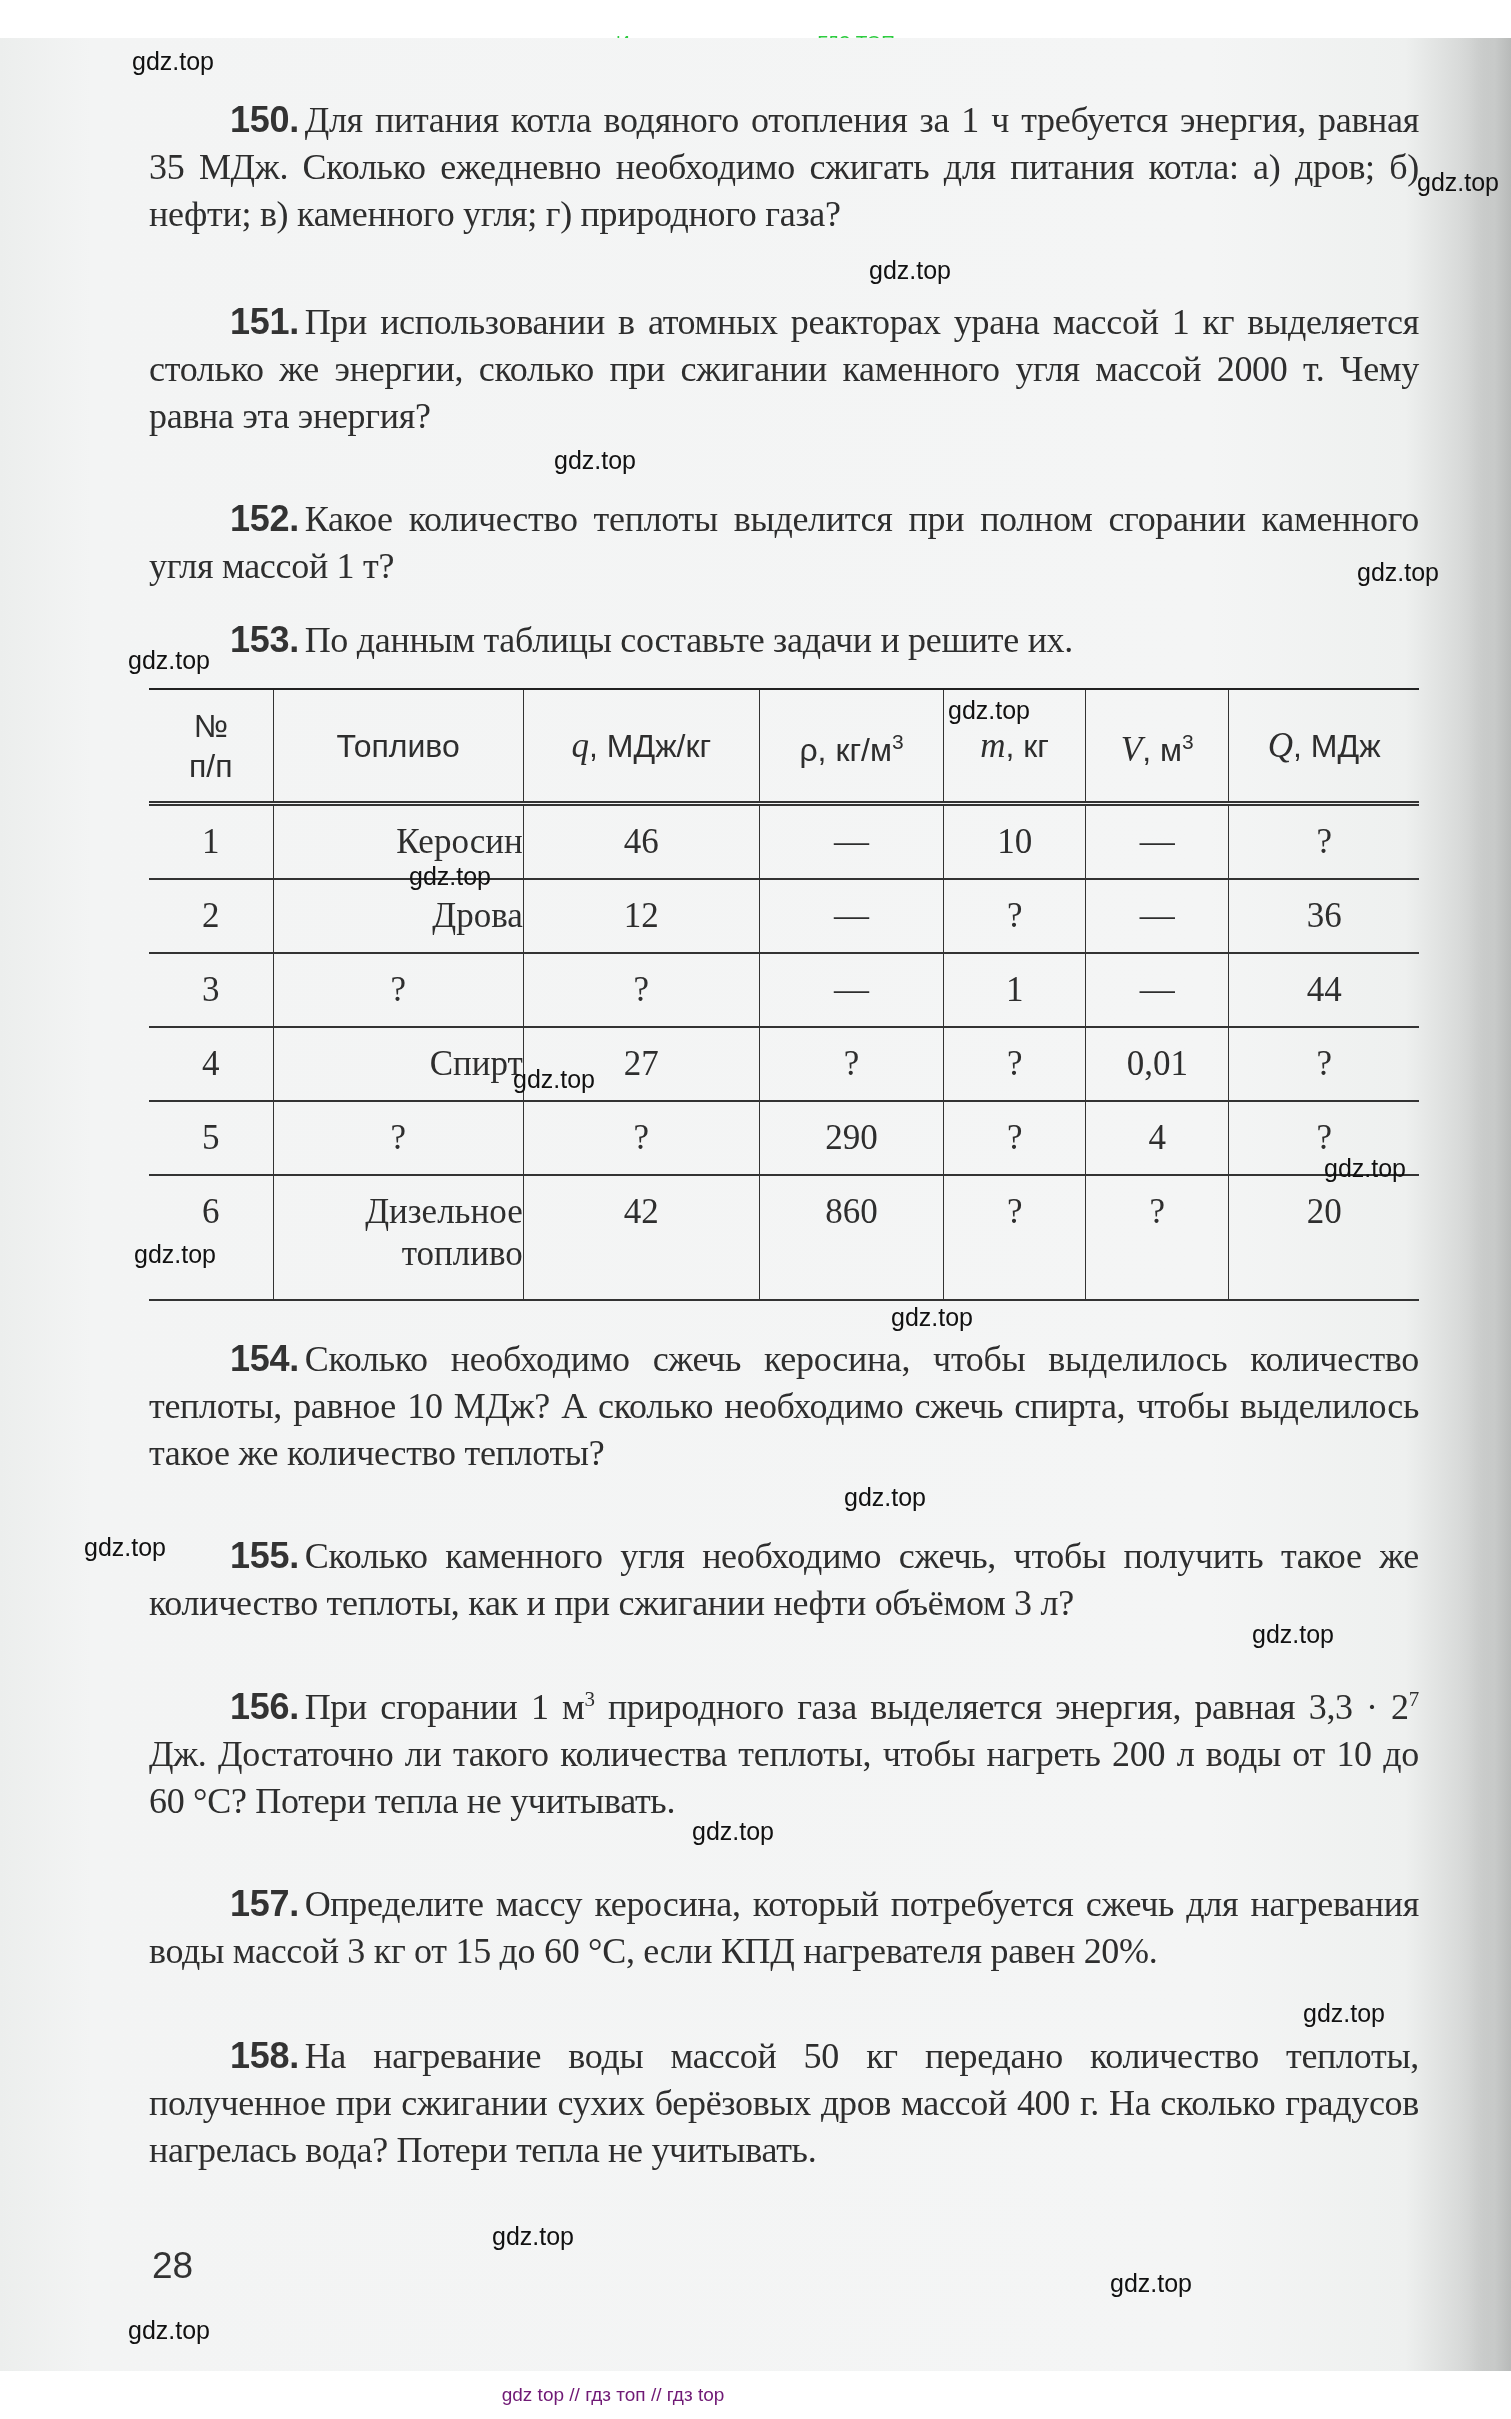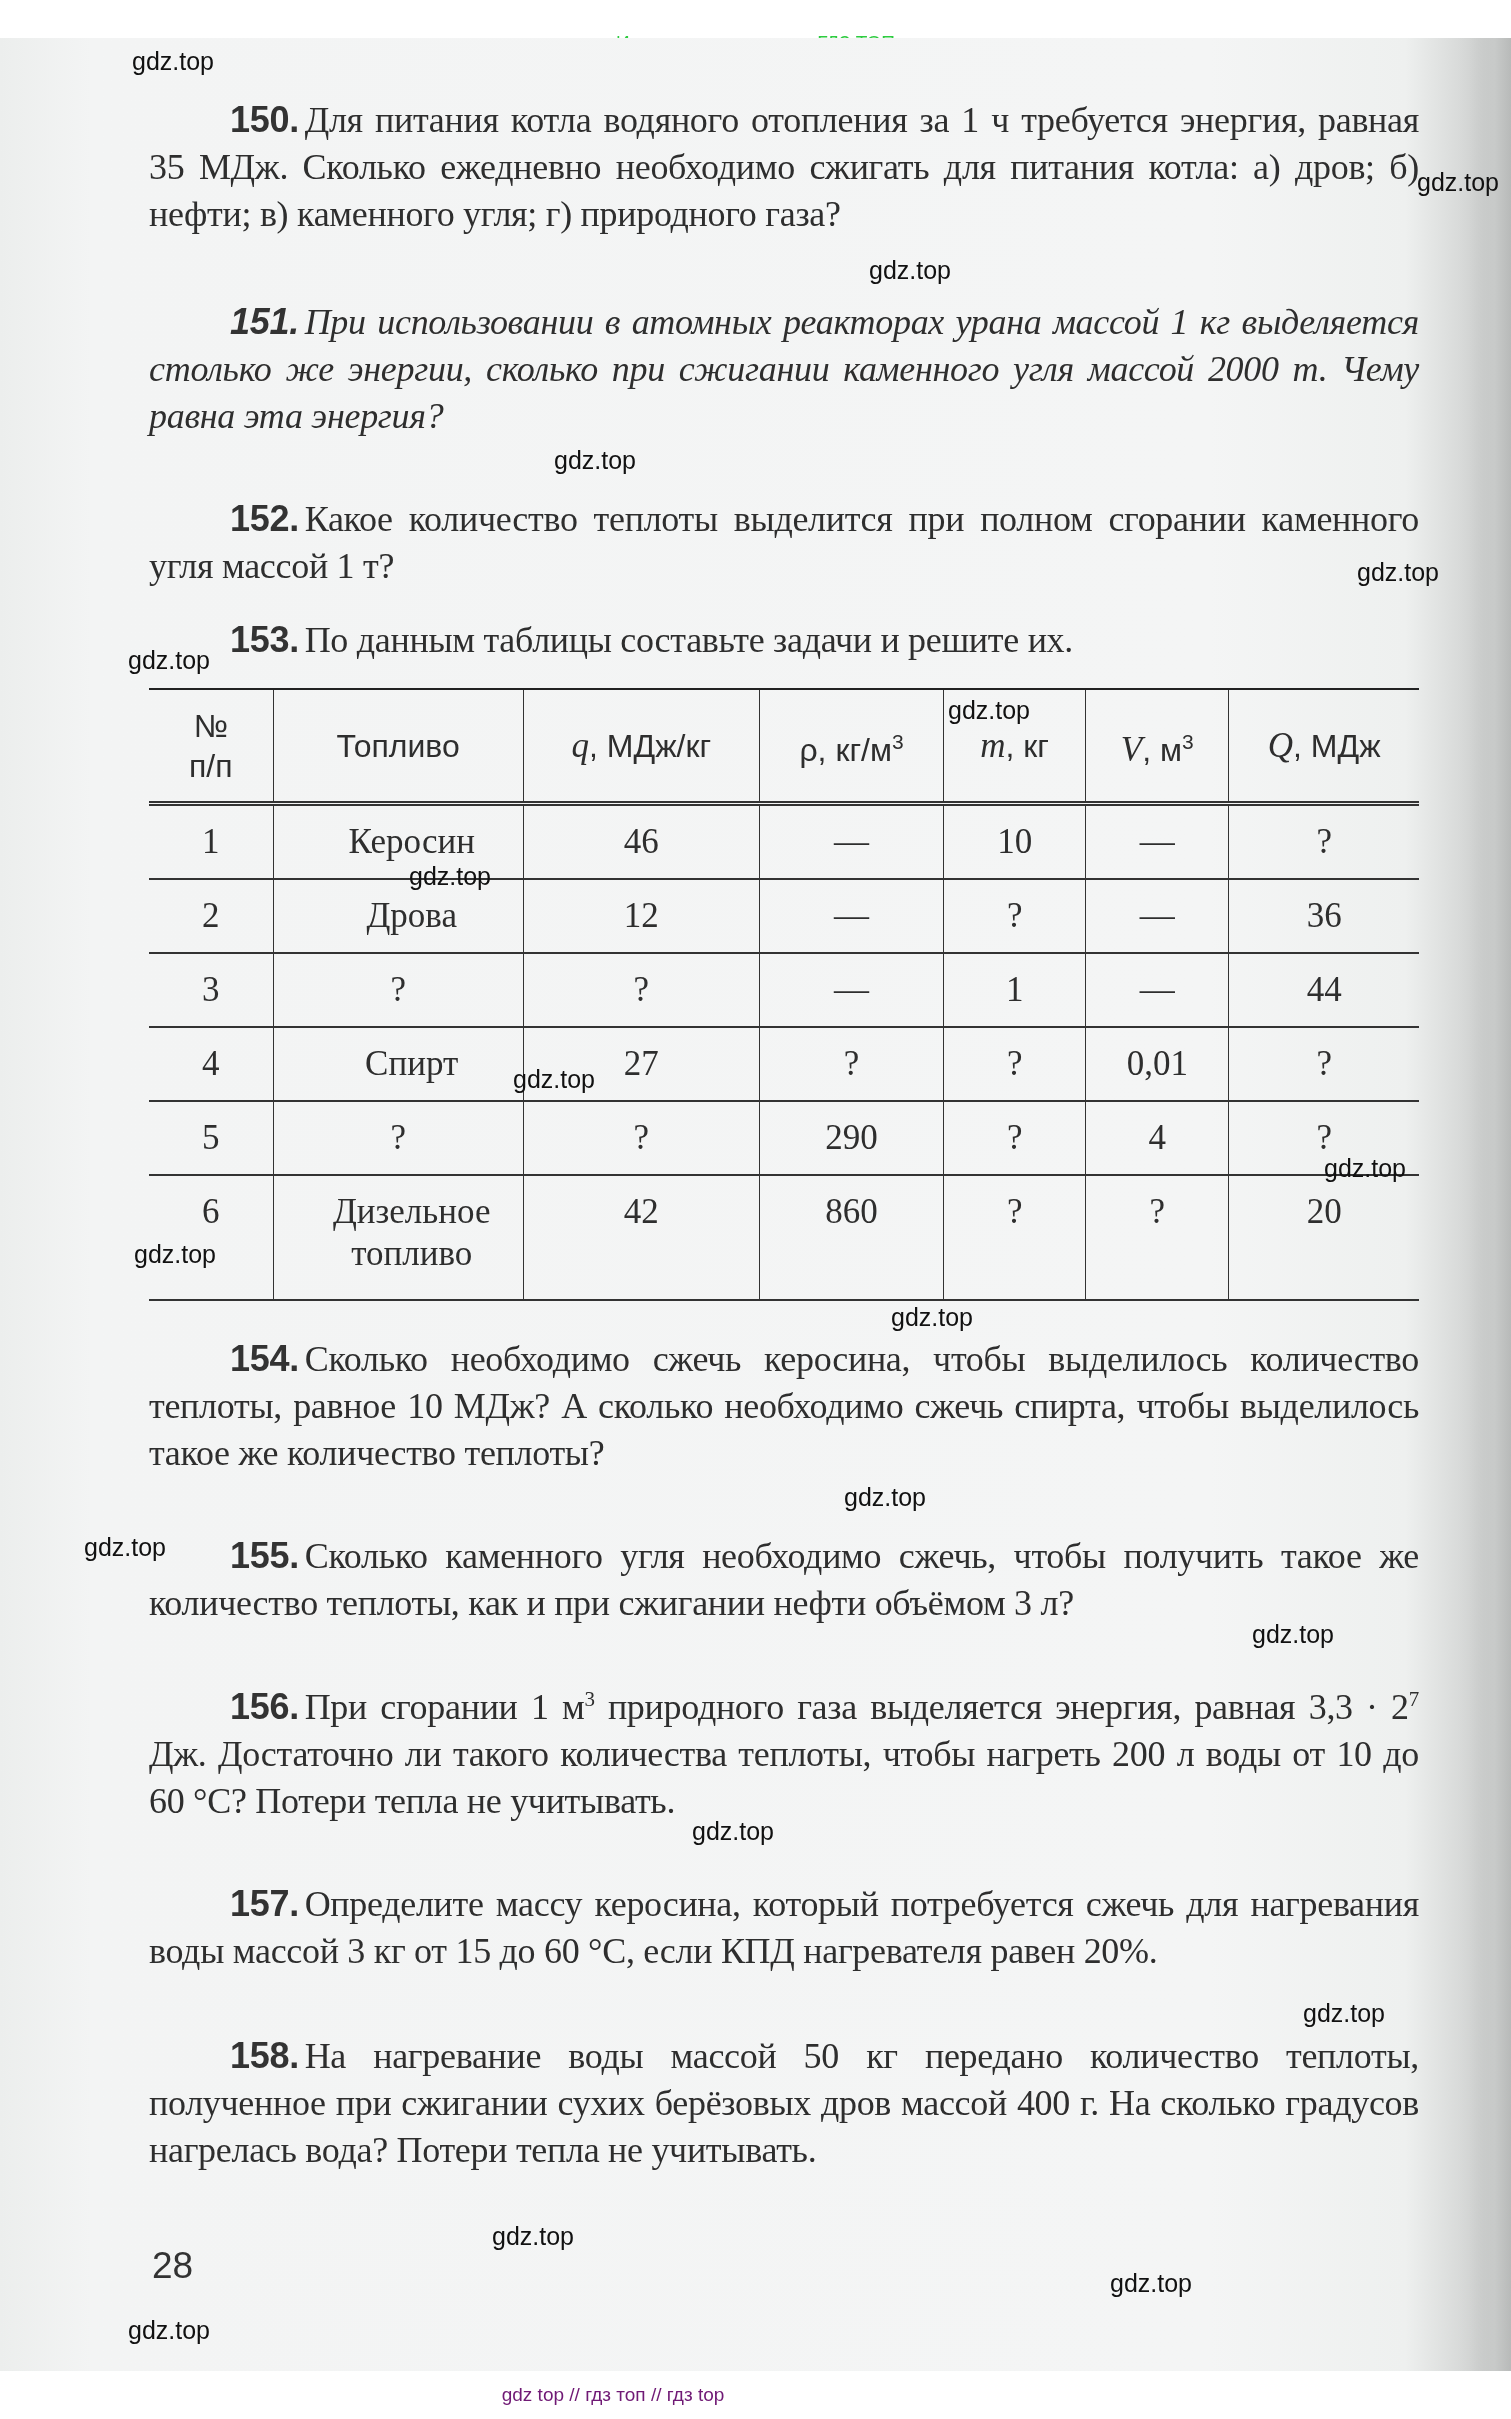--- a/index.html
+++ b/index.html
@@ -61,38 +61,38 @@
       font-weight: normal; font-size: 32px; height: 111px;
       border-top: 2.9px solid #222; border-bottom: 5.8px double #333;
       text-align: center; vertical-align: middle; line-height: 40px;
       padding: 0;
     }
     .fuel-table td {
       text-align: center; vertical-align: middle; height: 72px;
       border-bottom: 2.9px solid #333; padding: 0; line-height: 42px;
     }
     .fuel-table th + th, .fuel-table td + td { border-left: 1.9px solid #333; }
-    .fuel-table td.name { text-align: center; padding-left: 27px; }
+    .fuel-table td.name { text-align: right; padding-left: 27px; }
     .fuel-table tr.tall td { height: 108px; vertical-align: top; padding-top: 15.4px; }
     .fuel-table i { font-family: "Liberation Serif", "DejaVu Serif", serif; font-size: 35px; }
     .fuel-table sup { font-size: 21px; }
   </style>
 </head>
 <body>
 
 <div class="top-banner">Ищите нас по запросу ГДЗ ТОП</div>
 
 <div class="page"></div>
 <div class="page-shadow"></div>
 
 <div class="problem" style="top:96px;">
   <span class="num">150.</span><span>Для питания котла водяного отопления за 1 ч требуется энергия, равная 35 МДж. Сколько ежедневно необходимо сжигать для питания котла: а) дров; б) нефти; в) каменного угля; г) природного газа?</span>
 </div>
 
-<div class="problem" style="top:298px;font-style:italic;">
+<div class="problem" style="top:298px;">
   <span class="num">151.</span><span>При использовании в атомных реакторах урана массой 1 кг выделяется столько же энергии, сколько при сжигании каменного угля массой 2000 т. Чему равна эта энергия?</span>
 </div>
 
 <div class="problem" style="top:495px;">
   <span class="num">152.</span><span>Какое количество теплоты выделится при полном сгорании каменного угля массой 1 т?</span>
 </div>
 
 <div class="problem" style="top:600px;margin-top:16px;">
   <span class="num">153.</span><span>По данным таблицы составьте задачи и решите их.</span>
 </div>

